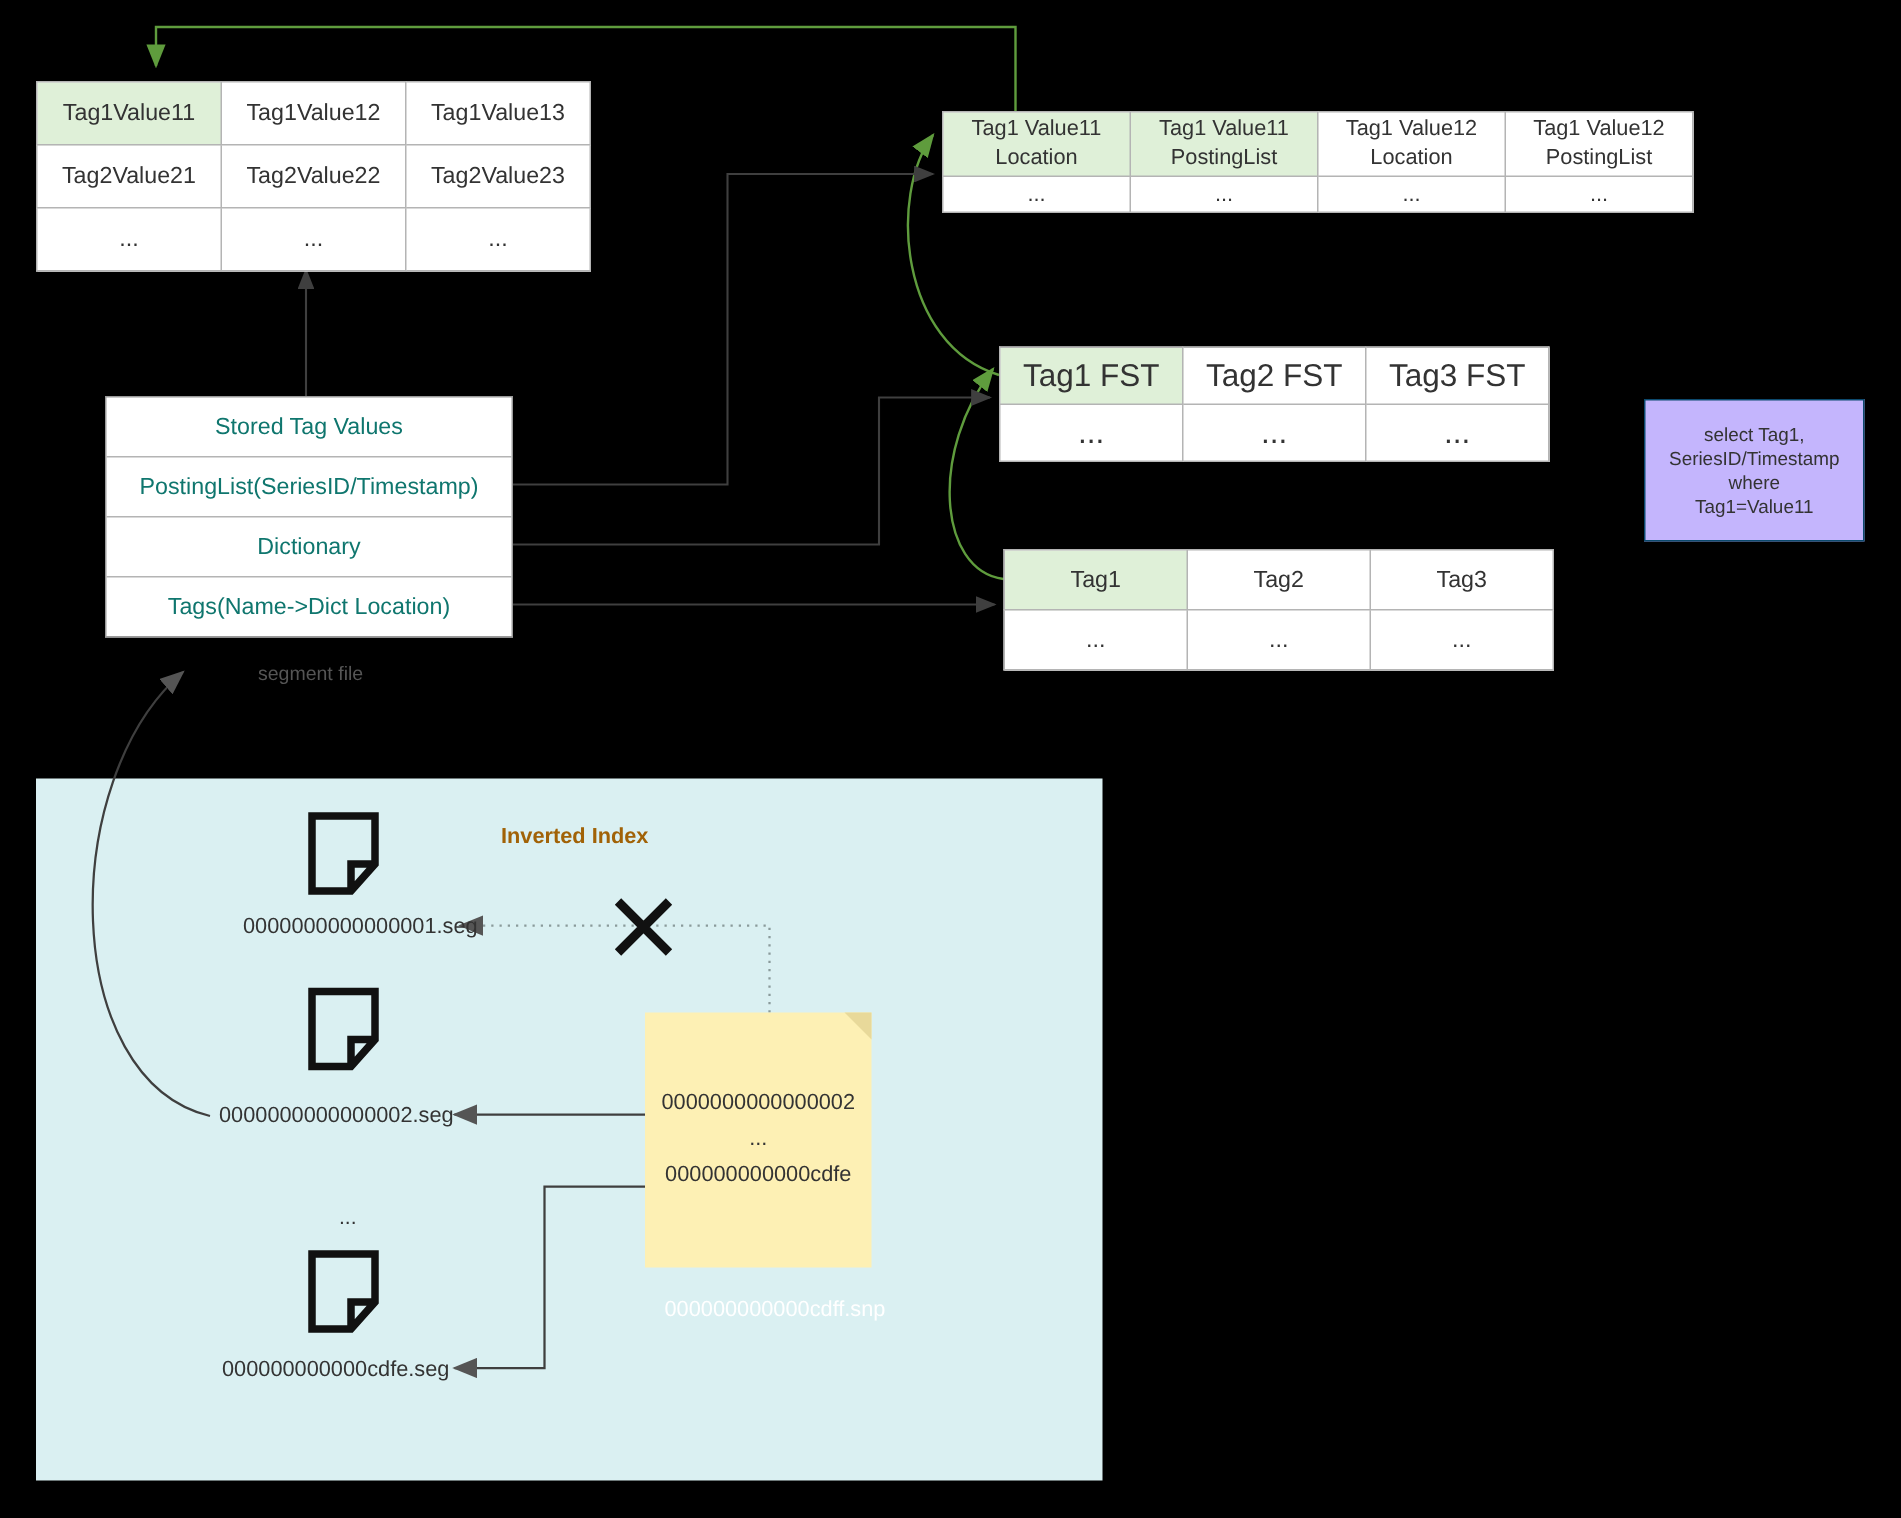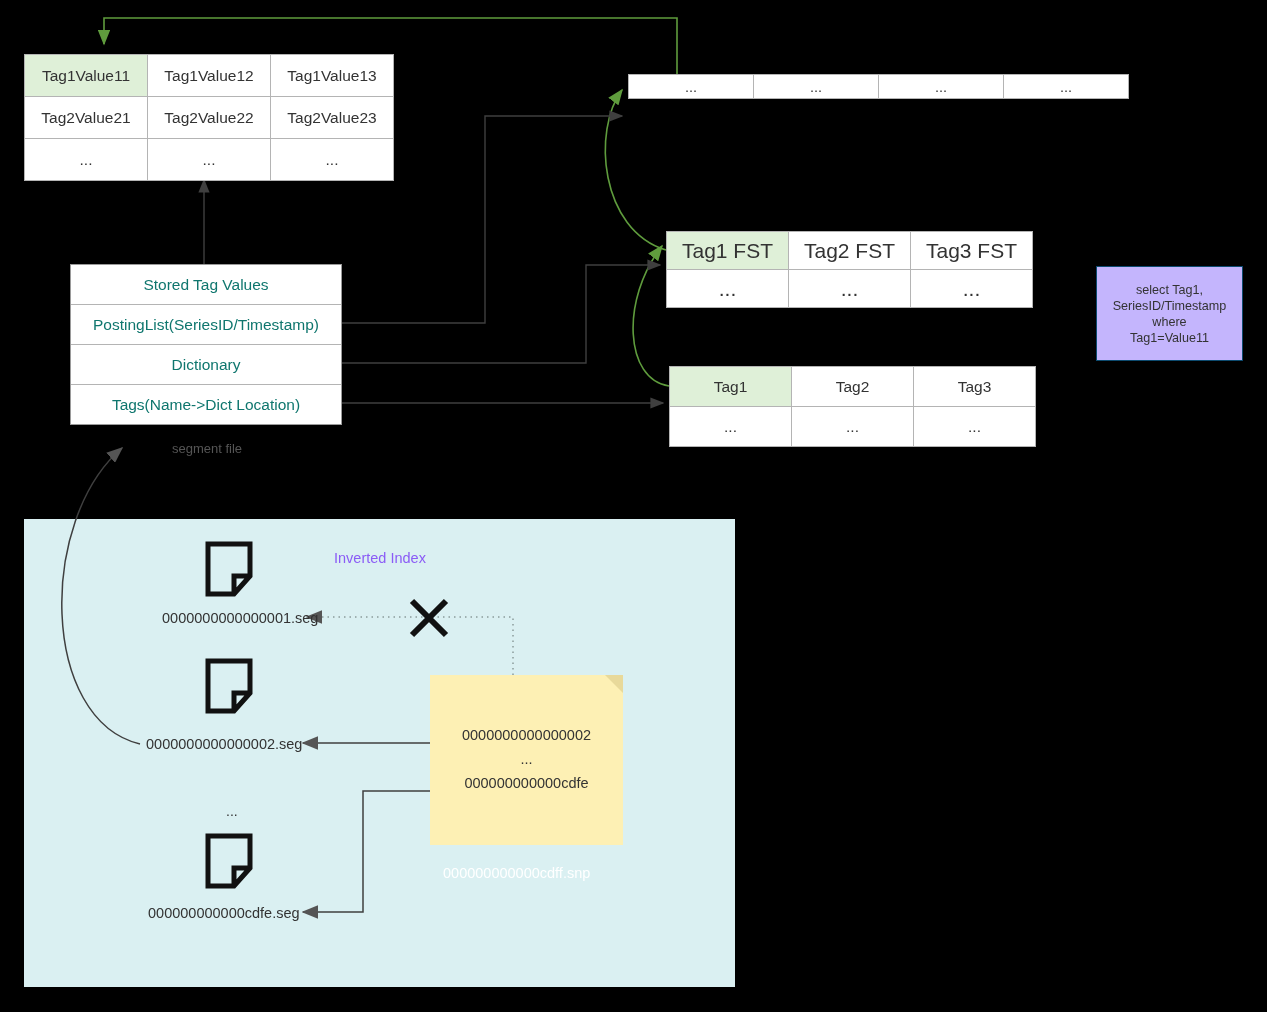--- a/index.html
+++ b/index.html
@@ -94,21 +94,21 @@
   
   #inverted-panel {
     position: absolute;
     left: 24px; top: 519px;
     width: 711px; height: 468px;
     background: #daf0f2;
     z-index: 1;
   }
   #inverted-label {
     position: absolute; left: 334px; top: 550px;
-    font-size: 14.5px; color: #8b5cf6; z-index: 12;
+    font-size: 14.5px; color: #a16207; z-index: 12; font-weight: bold;
   }
   #segment-file-label {
     position: absolute; left: 172px; top: 441px;
     font-size: 13px; color: #555; z-index: 12;
   }
 
   .seg-icon { position: absolute; z-index: 12; }
   .seg-label {
     position: absolute; z-index: 12;
     font-size: 14.5px; color: #333;
@@ -116,21 +116,21 @@
   }
   .dots-label {
     position: absolute; z-index: 12;
     font-size: 14px; color: #333;
   }
 
   
   #snp-note {
     position: absolute;
     left: 430px; top: 675px;
-    width: 193px; height: 170px;
+    width: 151px; height: 170px;
     background: #fdf0b4;
     z-index: 12;
   }
   #snp-note .fold {
     position: absolute; right: 0; top: 0;
     width: 0; height: 0;
     border-left: 18px solid transparent;
     border-top: 18px solid #e8d99a;
   }
   #snp-note .note-body {
@@ -232,20 +232,30 @@
     <tr>
       <td>...</td>
       <td>...</td>
       <td>...</td>
     </tr>
   </tbody>
     </table>
 
   <table class="tbl" id="location-table">
     <tbody>
+        <tr class="head">
+      <td class="hl">Tag1 Value11
+Location</td>
+      <td class="hl">Tag1 Value11
+PostingList</td>
+      <td>Tag1 Value12
+Location</td>
+      <td>Tag1 Value12
+PostingList</td>
+    </tr>
     <tr>
       <td>...</td>
       <td>...</td>
       <td>...</td>
       <td>...</td>
     </tr>
   </tbody>
     </table>
 
   <table class="tbl" id="fst-table">

